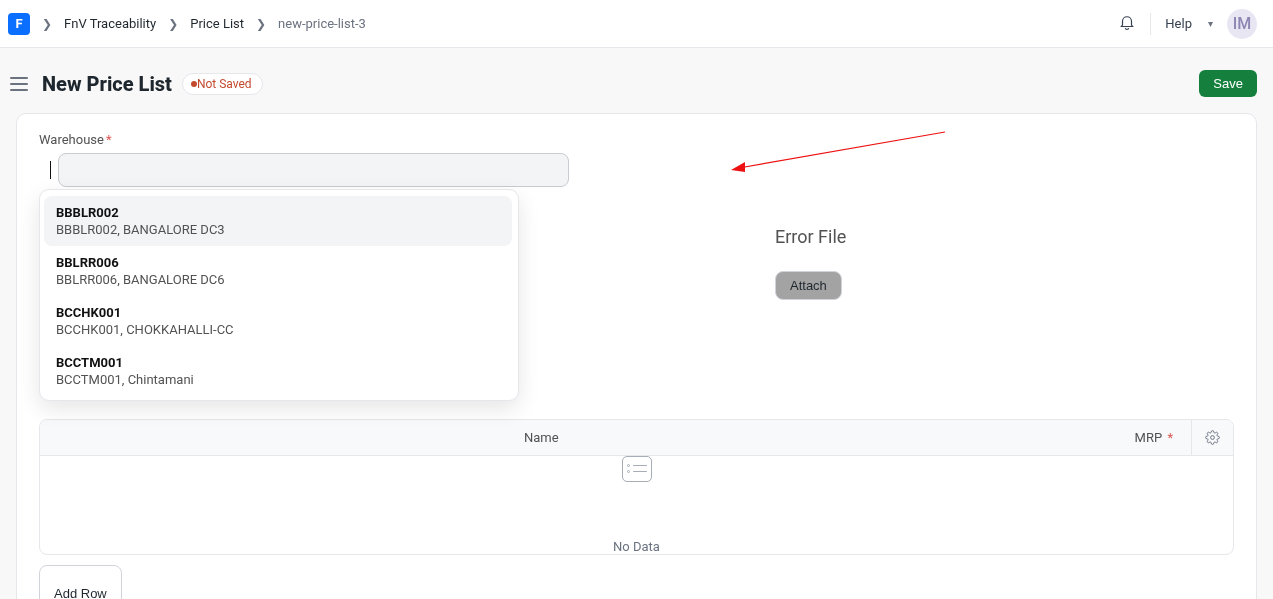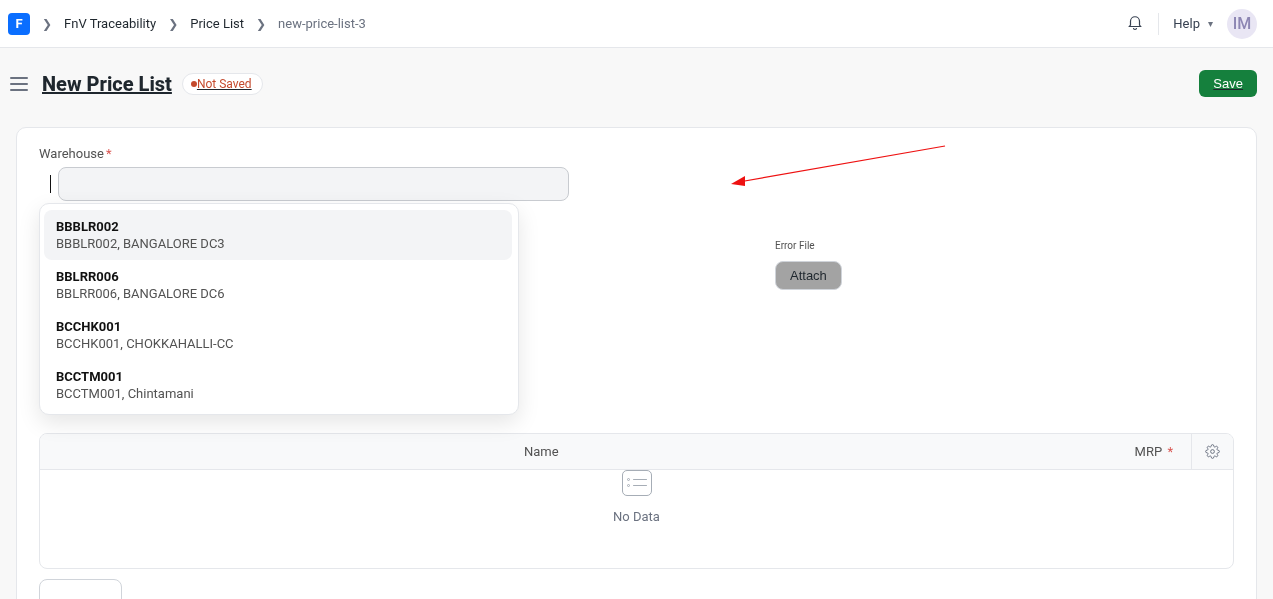--- a/index.html
+++ b/index.html
@@ -28,32 +28,32 @@
   background: #0a6eff; color: #fff; display: flex;
   align-items: center; justify-content: center; font-weight: 700; font-size: 13px;
   margin-right: 6px;
 }
 .crumb { color: #1f272e; padding: 4px 6px; }
 .crumb-current { color: #6b7280; }
 .chev { color: #6b7280; padding: 0 2px; font-size: 12px; }
 
 .navbar-right { display: flex; align-items: center; gap: 14px; }
 .divider-v { width: 1px; height: 22px; background: #e5e7eb; }
-.help { display: flex; align-items: center; gap: 8px; color: #374151; }
+.help { display: flex; align-items: center; gap: 16px; color: #374151; }
 .avatar {
   width: 30px; height: 30px; border-radius: 50%;
   background: #e9e6f4; color: #8d86b3; display: flex;
   align-items: center; justify-content: center; font-size: 16px; font-weight: 500;
 }
 
 
 .page-area { background: #f8f8f8; min-height: calc(100% - 48px); padding-top: 22px; }
 .page-header {
   display: flex; align-items: center; justify-content: space-between;
-  padding: 0 16px 0 10px; margin-bottom: 30px; text-decoration: underline;
+  padding: 0 16px 0 10px; margin-bottom: 16px;
 }
 .ph-left { display: flex; align-items: center; gap: 10px; }
 .ham { width: 18px; height: 14px; display: flex; flex-direction: column; justify-content: space-between; }
 .ham span { height: 2px; background: #6b7280; border-radius: 1px; }
 .page-title { font-size: 20px; font-weight: 800; color: #1f272e; margin-left: 4px; }
 .status-pill {
   border: 1px solid #e5e7eb; border-radius: 12px; padding: 3px 10px 3px 8px;
   display: flex; align-items: center; background: #fff;
   color: #c44a2e; font-size: 12px;
 }
@@ -103,21 +103,21 @@
 .dd-item.active { background: #f3f4f6; }
 .dd-title { font-weight: 700; font-size: 13px; color: #111; }
 .dd-desc { font-size: 13px; color: #525252; margin-top: 2px; }
 
 
 .dropdown-scroll::-webkit-scrollbar { width: 6px; }
 .dropdown-scroll::-webkit-scrollbar-thumb { background: #c8cbd0; border-radius: 3px; }
 
 
 .error-file { position: absolute; left: 758px; top: 112px; }
-.ef-label { font-size: 10px; color: #525252; margin-bottom: 10px; }
+.ef-label { font-size: 18px; color: #525252; margin-bottom: 24px; }
 .attach-btn {
   border: 1px solid #d0d4da; background: #a3a3a3; border-radius: 8px;
   padding: 6px 14px; font-size: 13px; color: #1f272e; cursor: pointer;
 }
 
 
 .arrow-svg {
   position: absolute; left: 710px; top: 14px; width: 220px; height: 44px;
   pointer-events: none;
 }
@@ -132,21 +132,21 @@
   height: 36px; align-items: center;
 }
 .th {
   padding: 0 12px; font-size: 13px; color: #525252;
 }
 .th-name { flex: 1 1 auto; padding-left: 484px; }
 .th-mrp { width: 180px; text-align: right; padding-right: 18px; }
 .th-gear { width: 42px; border-left: 1px solid #e5e7eb; display: flex; align-items: center; justify-content: center; height: 100%; }
 
 .no-data {
-  height: 98px; display: flex; flex-direction: column; align-items: center; justify-content: flex-start;
+  height: 98px; display: flex; flex-direction: column; align-items: center; justify-content: space-between;
   gap: 13px; color: #6b7280; font-size: 13px;
 }
 .nd-icon {
   width: 30px; height: 26px; border: 1.3px solid #a6adb6; border-radius: 5px;
   position: relative;
 }
 .nd-icon::before, .nd-icon::after {
   content: ""; position: absolute; background: #a6adb6; height: 1.3px; border-radius: 1px;
   left: 10px;
 }

